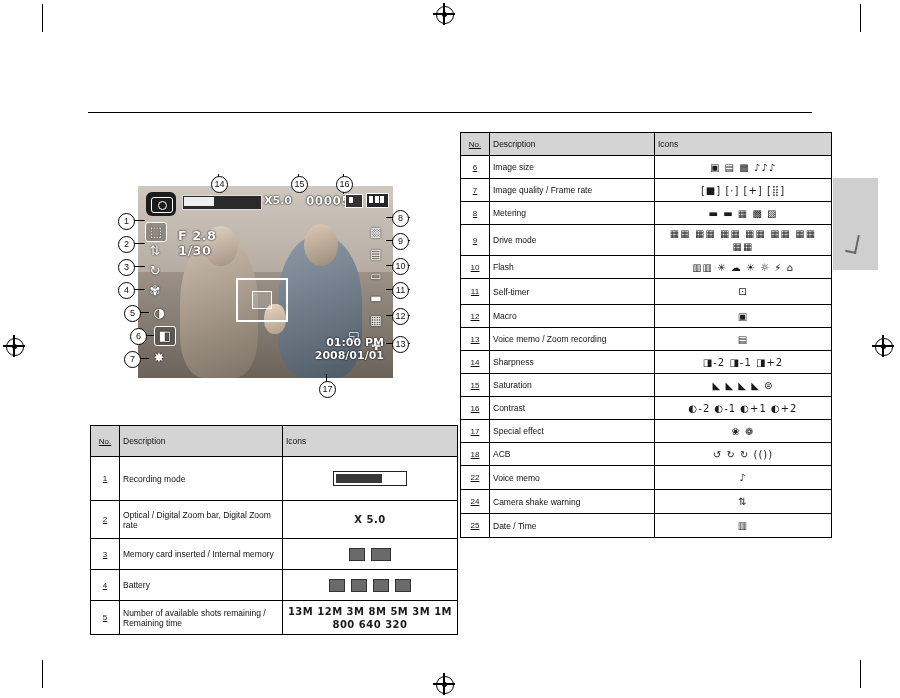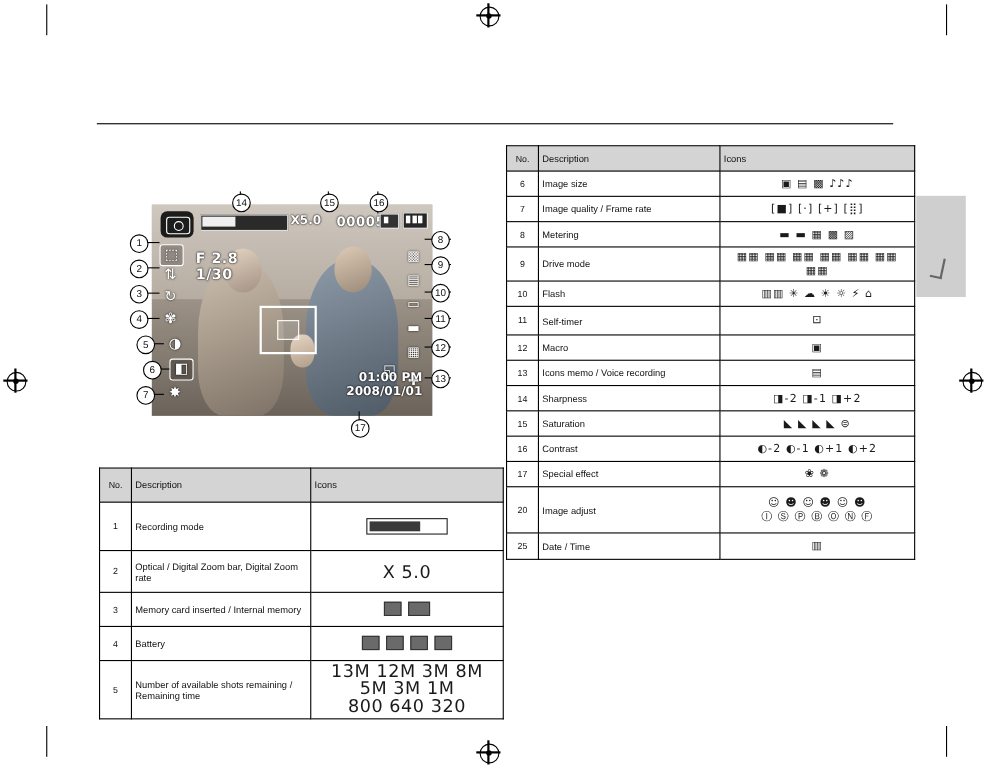--- a/index.html
+++ b/index.html
@@ -289,20 +289,21 @@
   .tbl td, .tbl th {
     border: 1px solid #000;
     padding: 2px 3px;
     vertical-align: middle;
     height: 20px;
   }
   .tbl .no {
     width: 22px;
     text-align: center;
     font-size: 8px;
+    text-decoration: underline;
   }
   .tbl .hdr td {
     background: #d4d4d4;
     height: 14px;
   }
   .glyphcell {
     text-align: center;
     font-family: "DejaVu Sans", sans-serif;
     font-size: 10px;
     color: #1a1a1a;
@@ -327,22 +328,22 @@
     display: inline-block;
     border: 1.3px solid #333;
     background: #6a6a6a;
     color: #fff;
     width: 14px; height: 11px;
     margin: 0 1px;
     vertical-align: middle;
   }
   .chip.l { width: 18px; }
   .resline {
-    font-weight: normal;
-    font-size: 16px;
+    font-weight: bold;
+    font-size: 10px;
     letter-spacing: .5px;
   }
 
   
   #left-table { left: 90px; top: 425px; width: 348px; }
   #left-table td { height: 26px; }
   #left-table .c1 { width: 22px; }
   #left-table .c2 { width: 156px; }
   #left-table .c3 { width: 168px; }
 
@@ -576,21 +577,21 @@
       <td>Self-timer</td>
       <td class="glyphcell">⊡</td>
     </tr>
     <tr>
       <td class="no">12</td>
       <td>Macro</td>
       <td class="glyphcell">▣</td>
     </tr>
     <tr>
       <td class="no">13</td>
-      <td>Icons memo / Voice recording</td>
+      <td>Voice memo / Zoom recording</td>
       <td class="glyphcell">▤</td>
     </tr>
     <tr>
       <td class="no">14</td>
       <td>Sharpness</td>
       <td class="glyphcell">◨-2  ◨-1  ◨+2</td>
     </tr>
     <tr>
       <td class="no">15</td>
       <td>Saturation</td>
@@ -599,27 +600,34 @@
     <tr>
       <td class="no">16</td>
       <td>Contrast</td>
       <td class="glyphcell">◐-2  ◐-1  ◐+1  ◐+2</td>
     </tr>
     <tr>
       <td class="no">17</td>
       <td>Special effect</td>
       <td class="glyphcell">❀ ❁</td>
     </tr>
-    <tr style="height:42px;">
-      <td class="no">20</td>
-      <td>Image adjust</td>
-      <td class="glyphcell">
-        <span>☺ ☻ ☺ ☻ ☺ ☻</span><br>
-        <span>Ⓘ Ⓢ Ⓟ Ⓑ Ⓞ Ⓝ Ⓕ</span>
-      </td>
+    <tr>
+      <td class="no">18</td>
+      <td>ACB</td>
+      <td class="glyphcell">↺ ↻ ↻ (())</td>
+    </tr>
+    <tr style="height:24px;">
+      <td class="no">22</td>
+      <td>Voice memo</td>
+      <td class="glyphcell">♪</td>
+    </tr>
+    <tr style="height:24px;">
+      <td class="no">24</td>
+      <td>Camera shake warning</td>
+      <td class="glyphcell">⇅</td>
     </tr>
     <tr style="height:24px;">
       <td class="no">25</td>
       <td>Date / Time</td>
       <td class="glyphcell">▥</td>
     </tr>
   </tbody>
     </table>
 
 </div>

